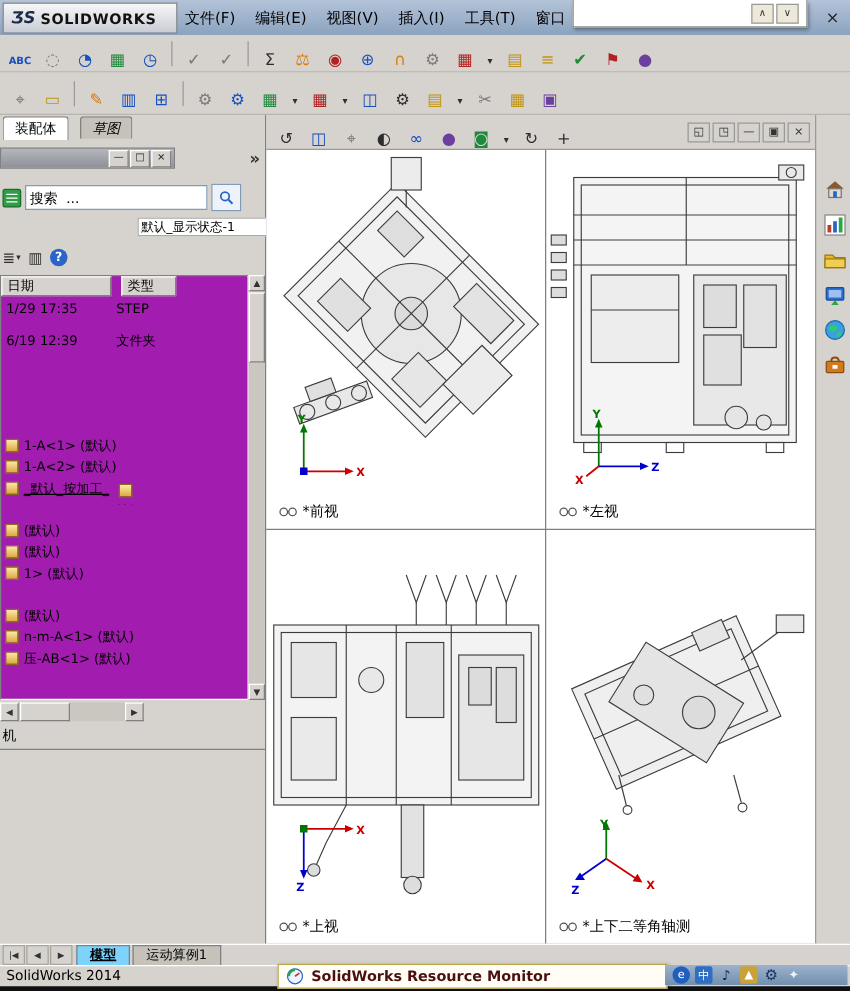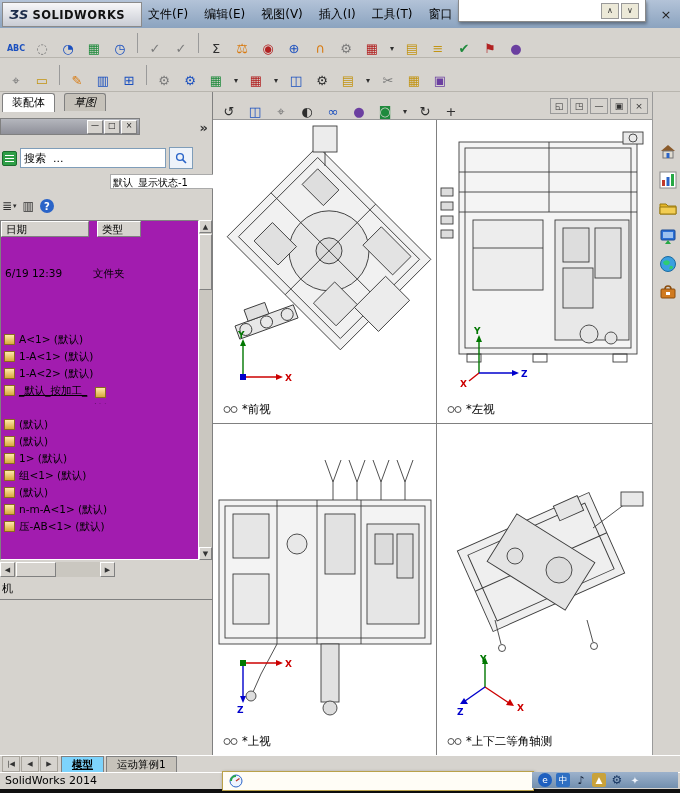--- a/index.html
+++ b/index.html
@@ -242,29 +242,29 @@
           <span>≣</span>
           <span class="c">▾</span>
         </span>
       <span class="vo ic-blue">▥</span>
       <span id="help-btn">?</span>
     </div>
 
     <div id="list-area">
       <div class="col-hdr" style="left:0;width:88px;">日期</div>
       <div class="col-hdr" style="left:96px;width:44px;">类型</div>
+      <div class="frow" style="top:18px;">
+        <span class="d">1/29 17:35</span>
+        <span class="t">STEP</span>
+      </div>
       <div class="frow" style="top:44px;">
         <span class="d">6/19 12:39</span>
         <span class="t">文件夹</span>
       </div>
 
-      <div class="tree-item" style="top:110px;">
-          <span class="tree-ic"></span>
-          <span>A&lt;1&gt; (默认)</span>
-        </div>
       <div class="tree-item" style="top:127px;">
           <span class="tree-ic"></span>
           <span>1-A&lt;1&gt; (默认)</span>
         </div>
       <div class="tree-item" style="top:144px;">
           <span class="tree-ic"></span>
           <span>1-A&lt;2&gt; (默认)</span>
         </div>
       <div class="tree-item" style="top:161px;text-decoration:underline;">
           <span class="tree-ic"></span>
@@ -278,24 +278,20 @@
           <span class="tree-ic"></span>
           <span>(默认)</span>
         </div>
       <div class="tree-item" style="top:212px;">
           <span class="tree-ic"></span>
           <span>(默认)</span>
         </div>
       <div class="tree-item" style="top:229px;">
           <span class="tree-ic"></span>
           <span>1&gt; (默认)</span>
-        </div>
-      <div class="tree-item" style="top:246px;">
-          <span class="tree-ic"></span>
-          <span>组&lt;1&gt; (默认)</span>
         </div>
       <div class="tree-item" style="top:263px;">
           <span class="tree-ic"></span>
           <span>(默认)</span>
         </div>
       <div class="tree-item" style="top:280px;">
           <span class="tree-ic"></span>
           <span>n-m-A&lt;1&gt; (默认)</span>
         </div>
       <div class="tree-item" style="top:297px;">
@@ -590,20 +586,21 @@
     <span>SolidWorks 2014</span>
   </div>
   <div id="black-strip"></div>
 
   <div id="resmon">
     <svg width="14" height="14" viewBox="0 0 14 14">
         <circle cx="7" cy="7" r="6" fill="#eef4ff" stroke="#2a64c8"></circle>
         <path d="M2 7 A5 5 0 0 1 7 2" fill="none" stroke="#27a844" stroke-width="2"></path>
         <line x1="7" y1="7" x2="10.5" y2="4.5" stroke="#c0392b" stroke-width="1.4"></line>
       </svg>
+    <span class="txt">SolidWorks Resource Monitor</span>
   </div>
 
   <div id="tray">
     <span class="tray-ic t-circle">e</span>
     <span class="tray-ic t-sq">中</span>
     <span class="tray-ic t-plain">♪</span>
     <span class="tray-ic t-shield">▲</span>
     <span class="tray-ic t-gear">⚙</span>
     <span class="tray-ic t-dev">✦</span>
   </div>

